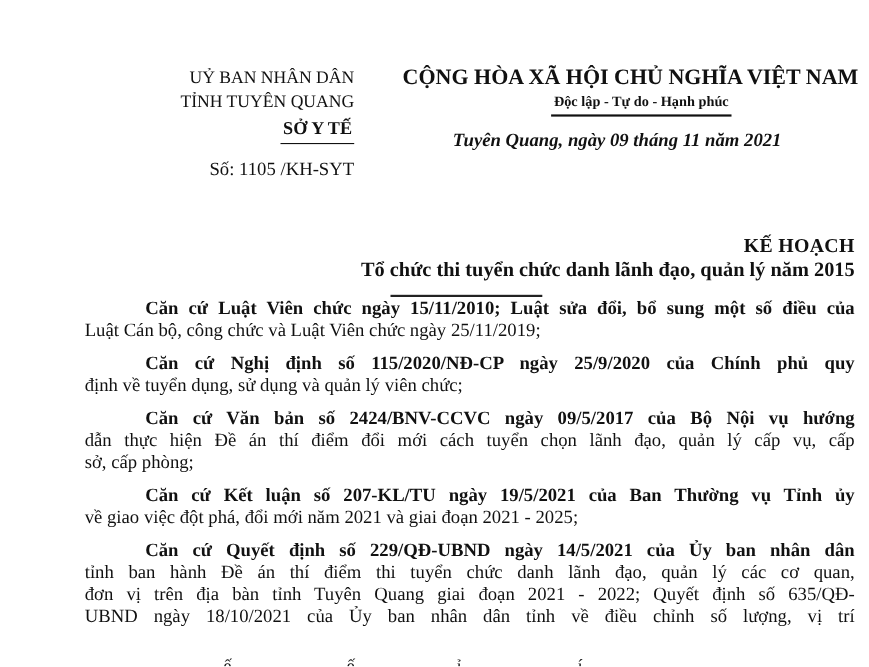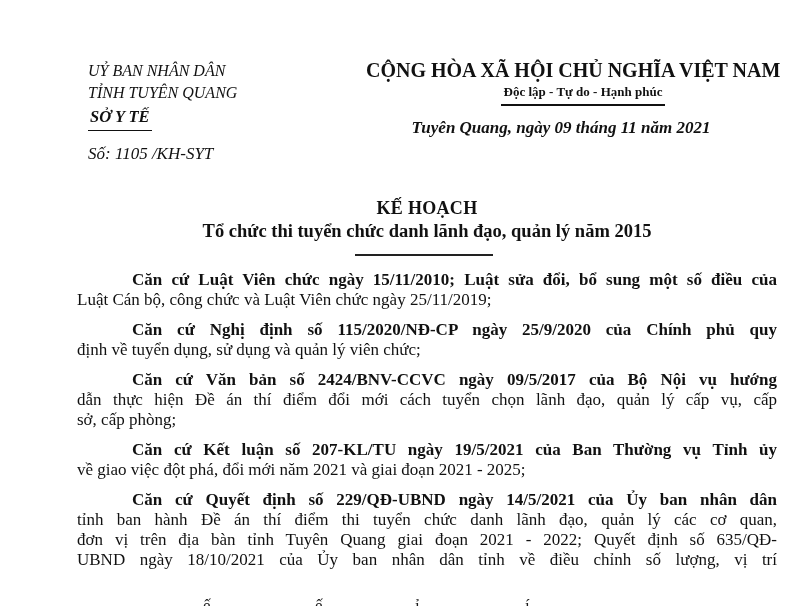--- a/index.html
+++ b/index.html
@@ -9,26 +9,25 @@
     height: 606px;
     background: #ffffff;
     overflow: hidden;
     font-family: "Liberation Serif", "DejaVu Serif", serif;
     color: #111111;
   }
 
   
   .hdr-left {
     position: absolute;
-    top: 60px; left: 88px;
+    top: 60px; left: 102px;
     width: 220px;
-    text-align: left;
+    text-align: right;
     line-height: 22px;
     font-size: 16px;
-    font-style: italic;
   }
   .hdr-left .agency-line { white-space: nowrap; }
   .hdr-left .dept {
     display: inline-block;
     font-weight: bold;
     font-size: 16.5px;
     padding: 0 2px 2px 2px;
     border-bottom: 1.5px solid #111;
     margin-top: 2px;
   }
@@ -65,23 +64,23 @@
     margin-top: 12px;
     font-style: italic;
     font-size: 17px;
     white-space: nowrap;
     font-weight: bold;
   }
 
   
   .title-block {
     position: absolute;
-    top: 197px; left: 77px;
+    top: 212px; left: 77px;
     width: 700px;
-    text-align: center;
+    text-align: right;
   }
   .title-block .t1 {
     font-weight: bold;
     font-size: 18px;
     line-height: 22px;
     letter-spacing: .3px;
   }
   .title-block .t2 {
     font-weight: bold;
     font-size: 18.5px;

